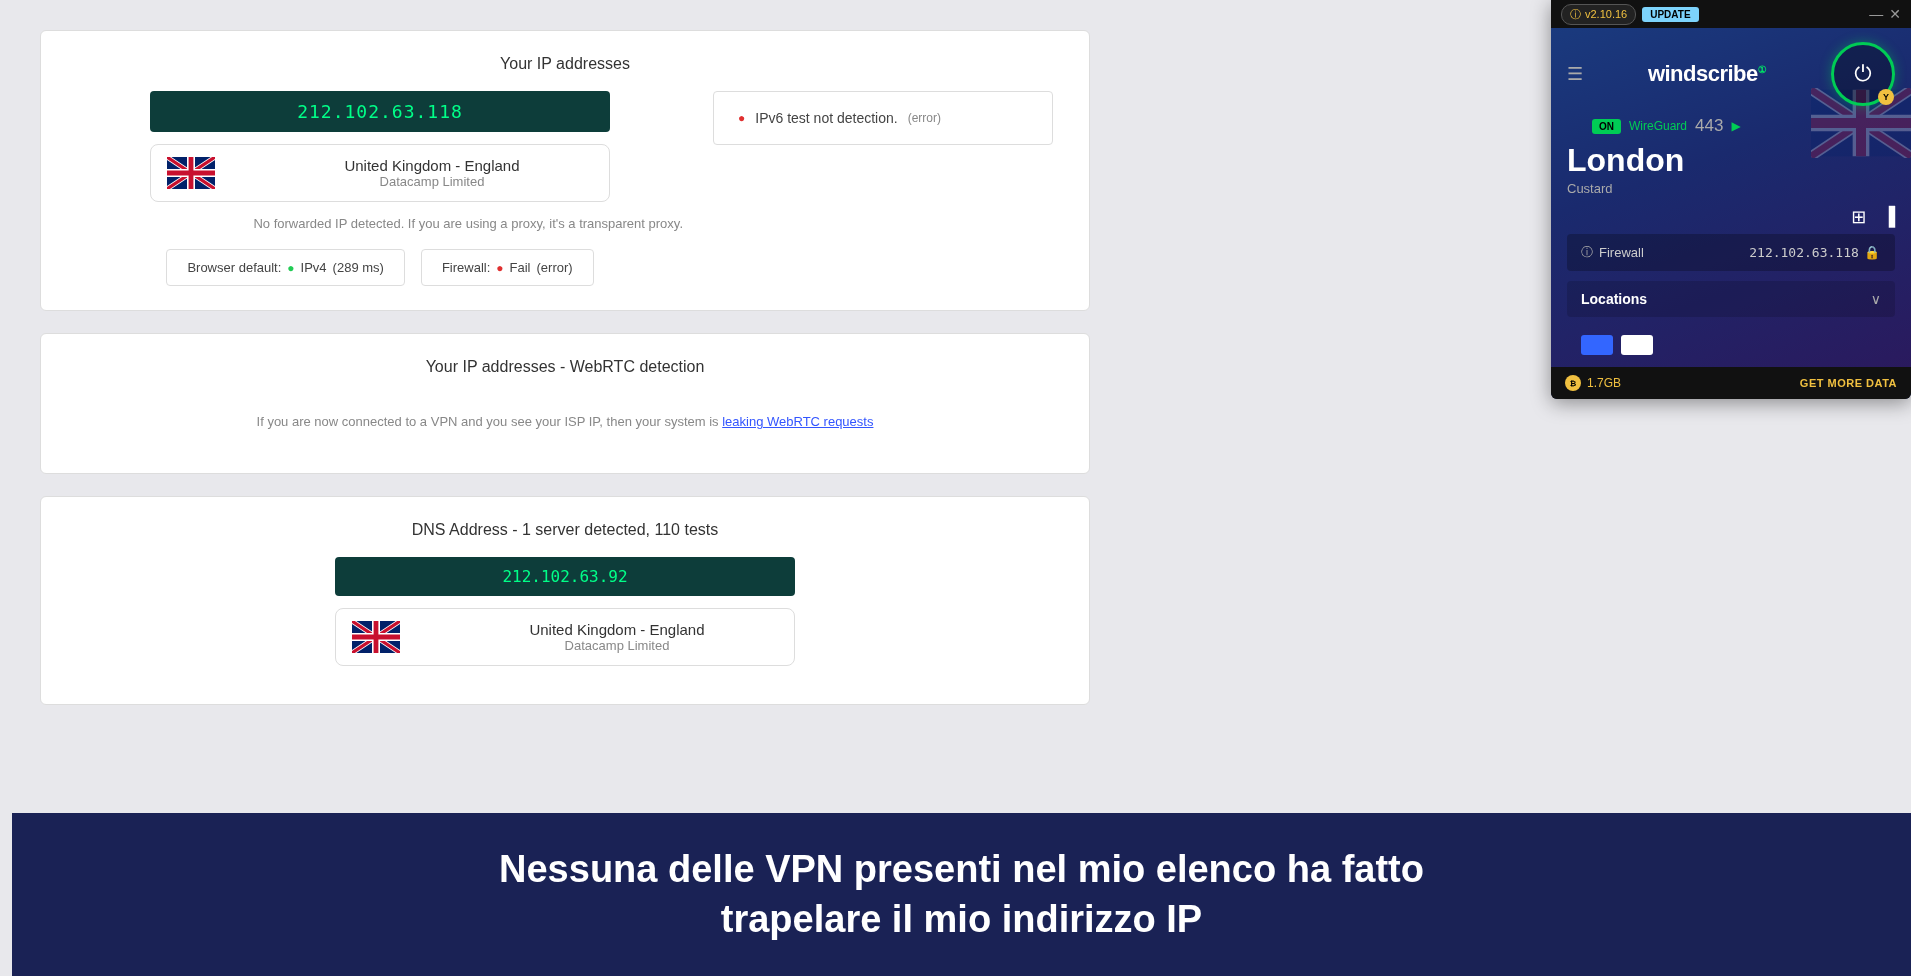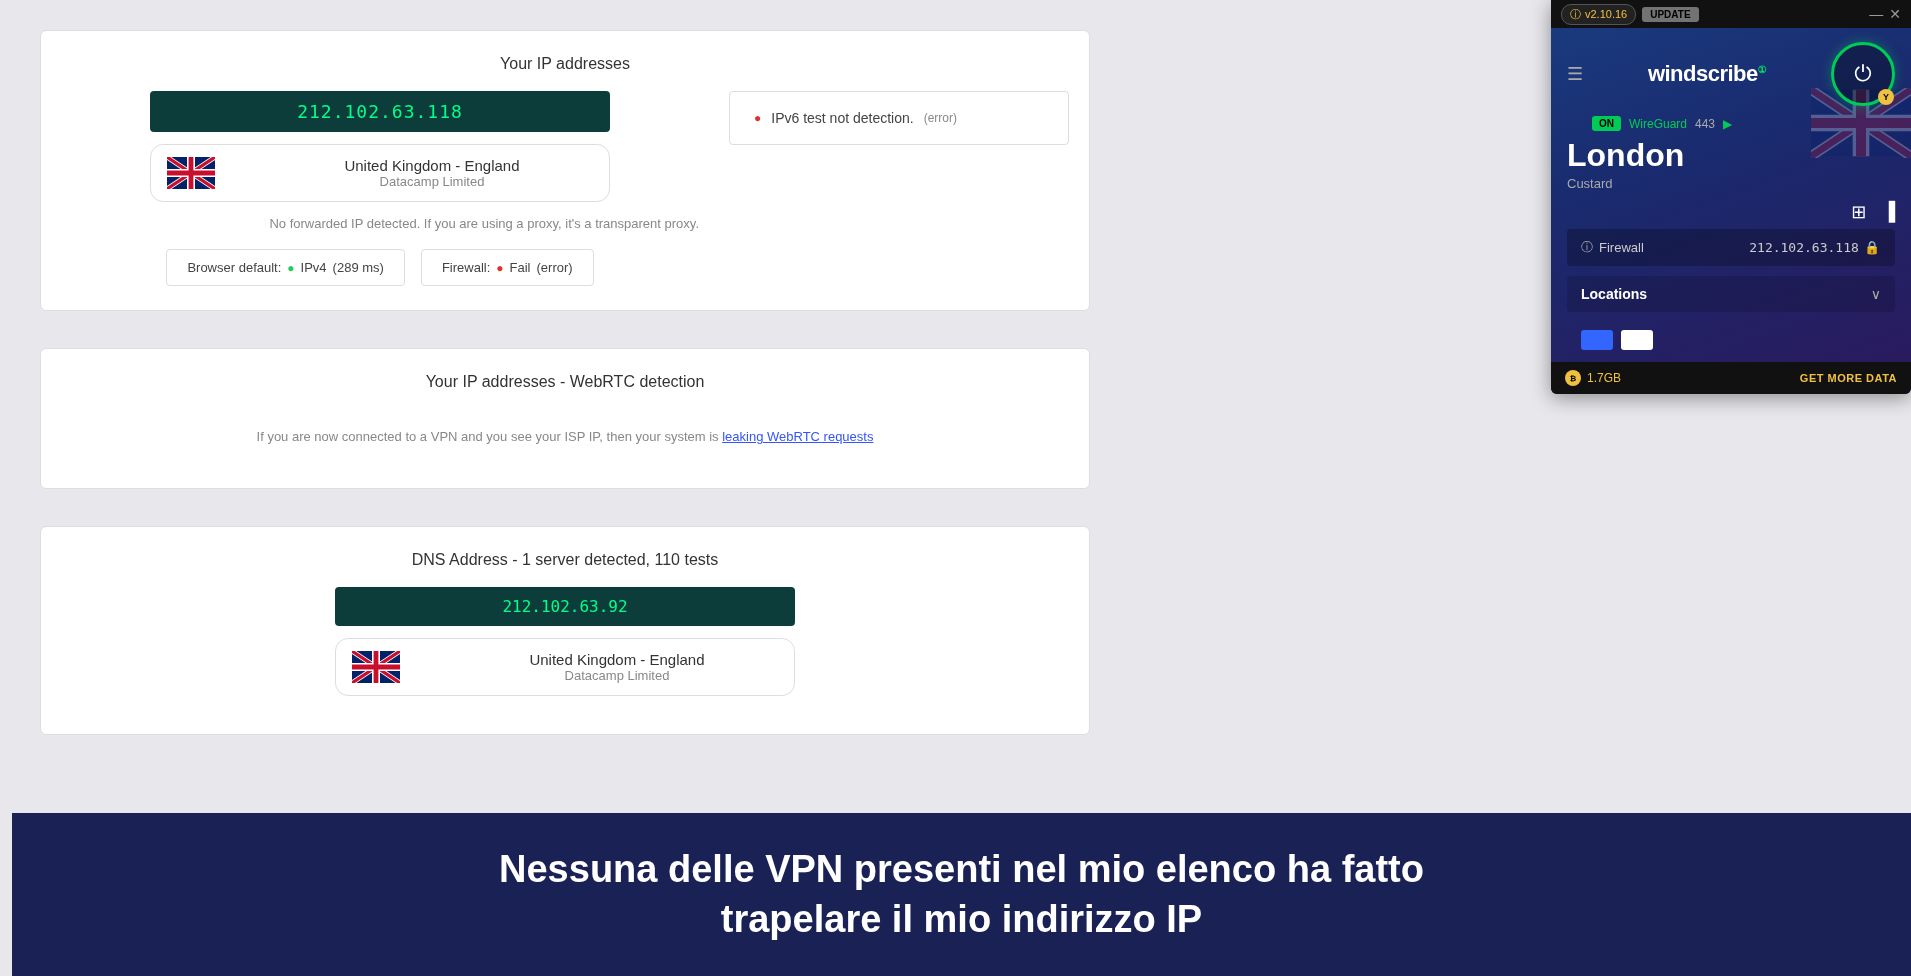--- a/index.html
+++ b/index.html
@@ -16,22 +16,22 @@
     .main-content {
       padding: 30px 40px;
       max-width: 1130px;
     }
 
     
     .card {
       background: #fff;
       border: 1px solid #ddd;
       border-radius: 6px;
-      padding: 24px 20px;
-      margin-bottom: 37px;
+      padding: 24px 36px;
+      margin-bottom: 22px;
     }
 
     .card-title {
       text-align: center;
       font-size: 16px;
       color: #333;
       margin-bottom: 18px;
       font-weight: normal;
     }
 
@@ -48,21 +48,21 @@
       color: #00ff88;
       font-size: 18px;
       font-family: monospace;
       letter-spacing: 1px;
     }
 
     .flag-row {
       display: flex;
       align-items: flex-end;
       border: 1px solid #ddd;
-      border-radius: 13px;
+      border-radius: 8px;
       padding: 12px 16px;
       max-width: 460px;
       margin: 0 auto 14px auto;
       gap: 40px;
     }
     .flag-img {
       width: 48px;
       height: 32px;
       margin-right: 16px;
       flex-shrink: 0;
@@ -190,21 +190,21 @@
       border: 1px solid #555;
       border-radius: 10px;
       padding: 2px 8px;
       font-size: 11px;
       color: #f0c040;
       display: flex;
       align-items: center;
       gap: 4px;
     }
     .update-btn {
-      background: #737373;
+      background: #7dd3fc;
       color: #000;
       font-size: 10px;
       font-weight: bold;
       padding: 2px 8px;
       border-radius: 3px;
       cursor: pointer;
     }
     .titlebar-controls {
       display: flex;
       gap: 6px;
@@ -291,21 +291,21 @@
       padding: 2px 7px;
       border-radius: 3px;
       margin-left: 25px;
     }
     .status-protocol {
       color: #00cc55;
       font-size: 12px;
     }
     .status-port {
       color: #aaa;
-      font-size: 12px;
+      font-size: 17px;
     }
     .status-arrow {
       color: #00cc55;
       font-size: 12px;
     }
 
     .widget-city {
       font-size: 32px;
       font-weight: bold;
       color: #fff;

